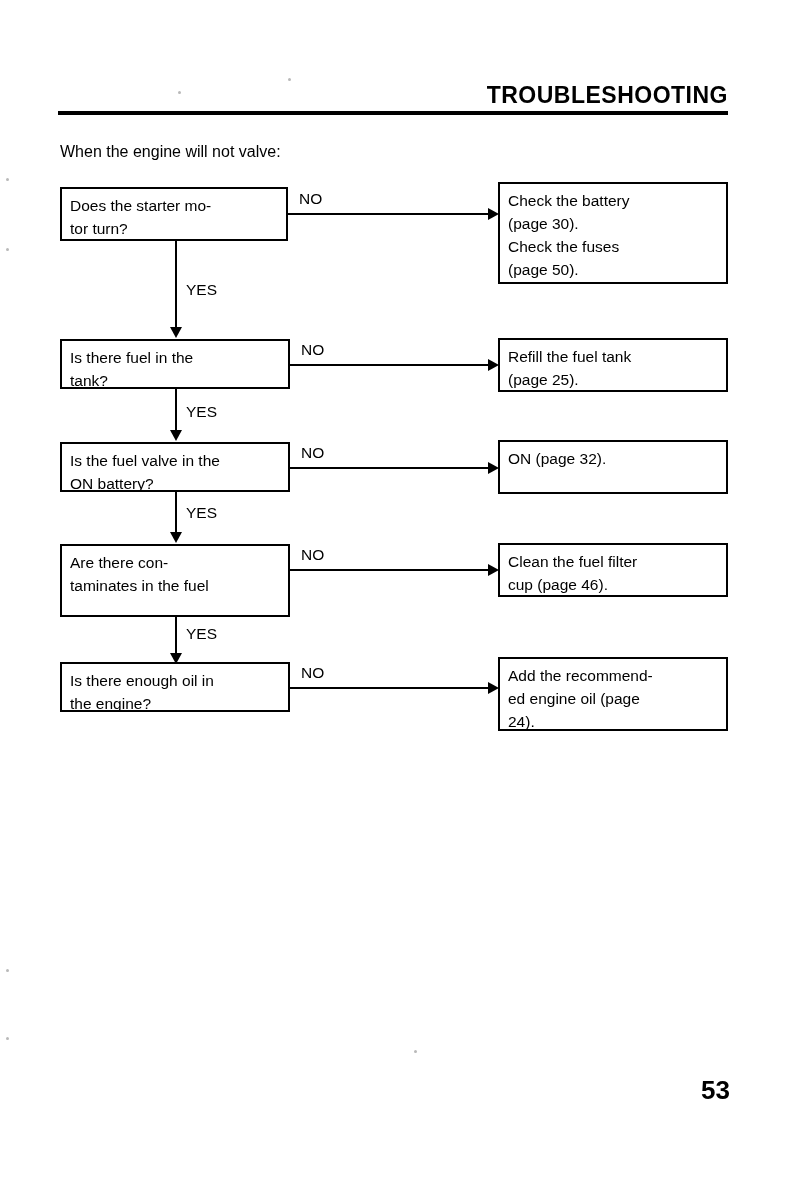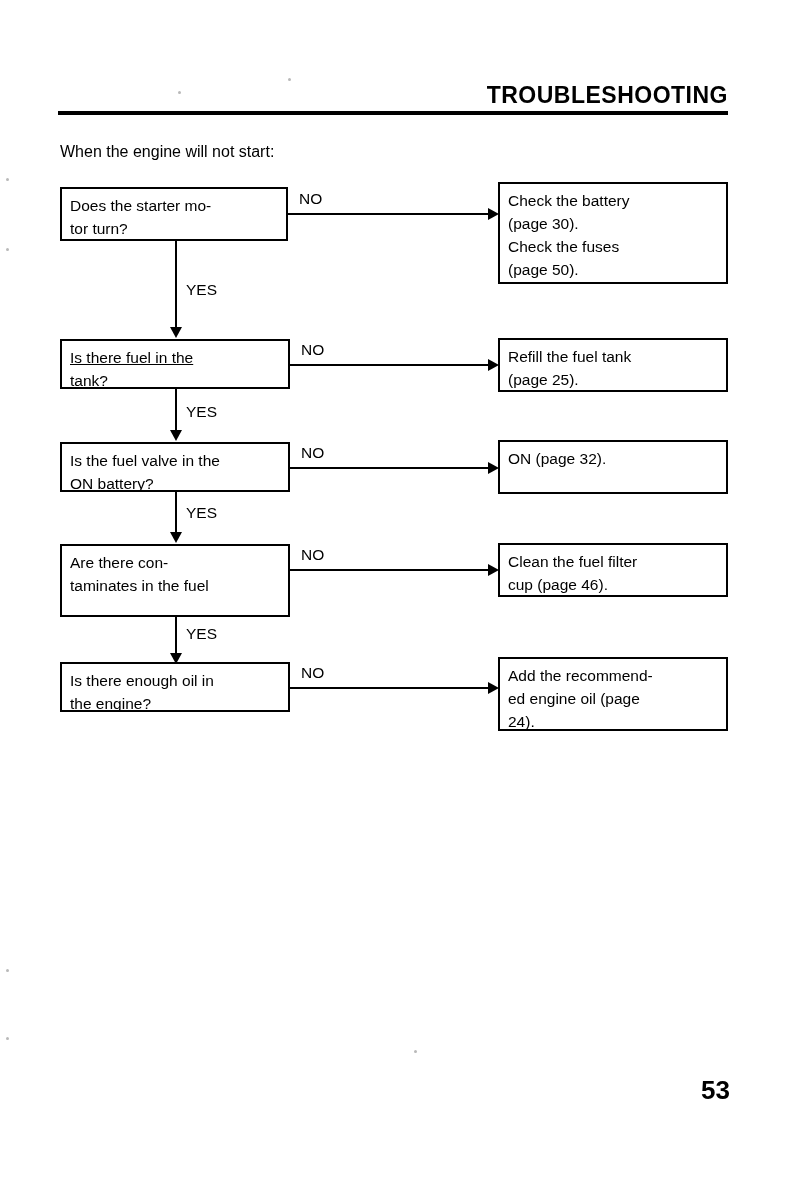--- a/index.html
+++ b/index.html
@@ -118,21 +118,21 @@
   }
 </style>
 </head>
 <body>
 
 <div class="page">
 
   <div class="header-title">TROUBLESHOOTING</div>
   <div class="header-rule"></div>
 
-  <div class="intro">When the engine will not start:</div>
+  <div class="intro">When the engine will not valve:</div>
 
   <div class="node" style="left:60px; top:175px; width:228px; height:54px;">
     <span class="line">Does the starter mo-</span>
     <span class="line">tor turn?</span>
   </div>
 
   <div class="hline" style="left:288px; top:201px; width:202px;"></div>
   <div class="arrow-right" style="left:488px; top:196px;"></div>
   <div class="edge-label" style="left:299px; top:178px;">NO</div>
 
@@ -140,21 +140,21 @@
     <span class="line">Check the battery</span>
     <span class="line">(page 30).</span>
     <span class="line">Check the fuses</span>
     <span class="line">(page 50).</span>
   </div>
 
   <div class="vline" style="left:175px; top:229px; height:88px;"></div>
   <div class="arrow-down" style="left:170px; top:315px;"></div>
   <div class="edge-label" style="left:186px; top:269px;">YES</div>
 
-  <div class="node" style="left:60px; top:327px; width:230px; height:50px;text-decoration:underline;">
+  <div class="node" style="left:60px; top:327px; width:230px; height:50px;">
     <span class="line">Is there fuel in the</span>
     <span class="line">tank?</span>
   </div>
 
   <div class="hline" style="left:290px; top:352px; width:200px;"></div>
   <div class="arrow-right" style="left:488px; top:347px;"></div>
   <div class="edge-label" style="left:301px; top:329px;">NO</div>
 
   <div class="node" style="left:498px; top:326px; width:230px; height:54px;">
     <span class="line">Refill the fuel tank</span>

